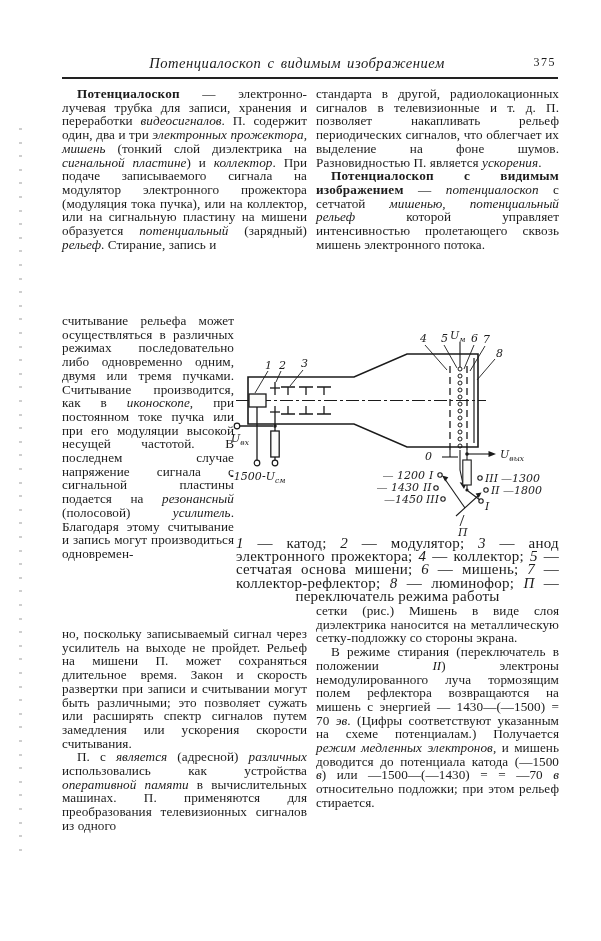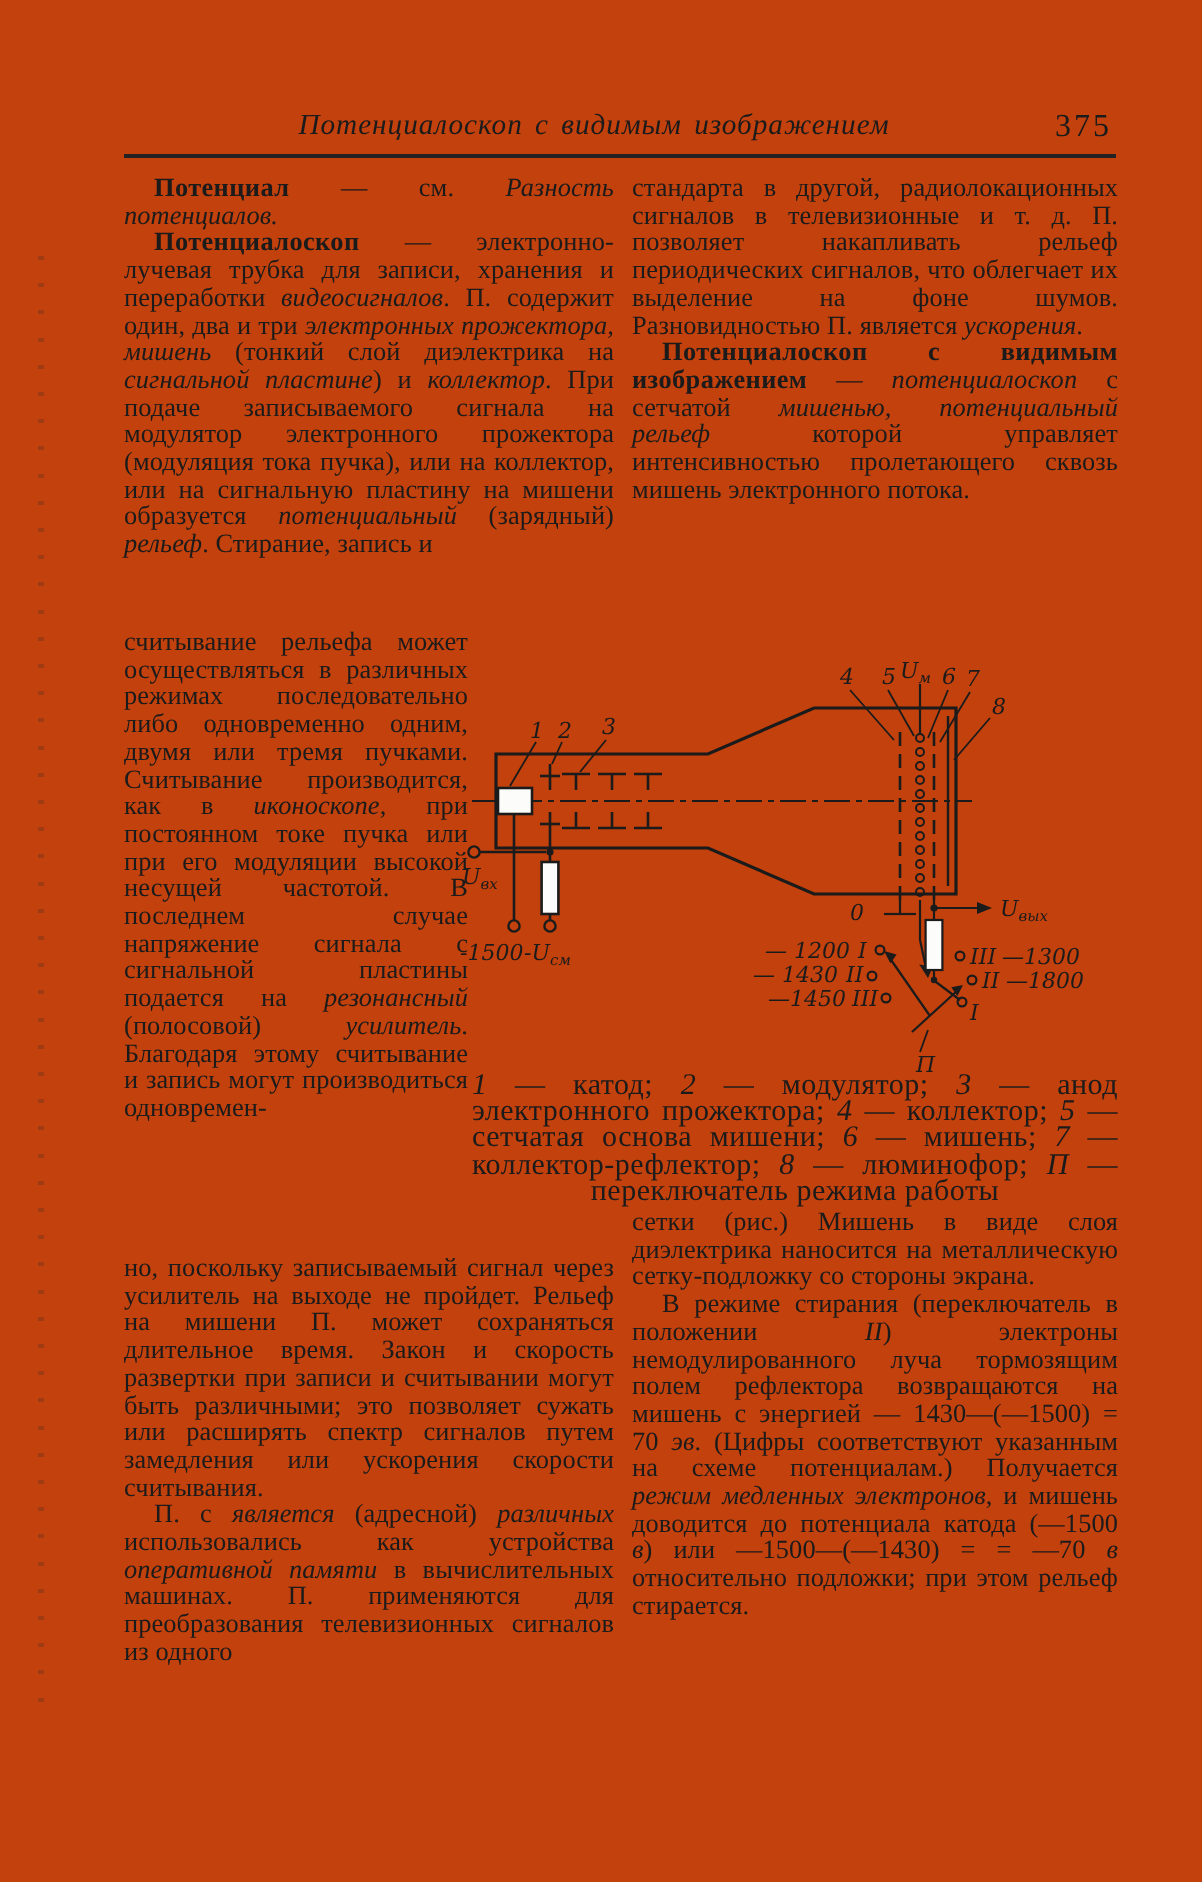--- a/index.html
+++ b/index.html
@@ -1,26 +1,26 @@
 <!DOCTYPE html>
 <html lang="ru"><head>
 <meta charset="utf-8">
 <style>
   html,body{margin:0;padding:0;background:#e8e8e6;}
   .page{
     position:relative;width:601px;height:941px;margin:0 auto;
-    background:#c2410c;color:#1b1b1b;overflow:hidden;
+    background:#ffffff;color:#1b1b1b;overflow:hidden;
     font-family:"Liberation Serif","DejaVu Serif",serif;
   }
   .header-title{
     position:absolute;left:62px;top:55px;width:470px;text-align:center;
     font-style:italic;font-size:14.6px;letter-spacing:.5px;word-spacing:2px;
   }
   .page-number{
-    position:absolute;top:55px;right:45px;font-size:16px;letter-spacing:1.5px;
+    position:absolute;top:55px;right:45px;font-size:12px;letter-spacing:1.5px;
   }
   .rule{position:absolute;left:62px;top:77px;width:496px;height:1.6px;background:#222;}
   .col{
     position:absolute;text-align:justify;
     font-size:13.2px;line-height:13.7px;letter-spacing:.05px;
   }
   .para{margin:0;}
   .indent{text-indent:15px;}
   .run-b{font-weight:bold;letter-spacing:.2px;}
   .run-i{font-style:italic;}
@@ -47,21 +47,20 @@
 </head>
 <body>
 
 <div class="page">
 
   <div class="header-title">Потенциалоскоп с видимым изображением</div>
   <div class="page-number">375</div>
   <div class="rule"></div>
 
   <div class="col" id="seg-left-top">
-      <p class="para indent"><span class="run-b">Потенциал</span><span class="run-t"> — см. </span><span class="run-i">Разность потенциалов.</span></p>
       <p class="para indent"><span class="run-b">Потенциалоскоп</span><span class="run-t"> — электронно-лучевая трубка для записи, хранения и переработки </span><span class="run-i">видеосигналов</span><span class="run-t">. П. содержит один, два и три </span><span class="run-i">электронных прожектора, мишень</span><span class="run-t"> (тонкий слой диэлектрика на </span><span class="run-i">сигнальной пластине</span><span class="run-t">) и </span><span class="run-i">коллектор</span><span class="run-t">. При подаче записываемого сигнала на модулятор электронного прожектора (модуляция тока пучка), или на коллектор, или на сигнальную пластину на мишени образуется </span><span class="run-i">потенциальный</span><span class="run-t"> (зарядный) </span><span class="run-i">рельеф</span><span class="run-t">. Стирание, запись и</span></p>
     </div>
   <div class="col" id="seg-left-narrow">
       <p class="para"><span class="run-t">считывание рельефа может осуществляться в различных режимах последовательно либо одновременно одним, двумя или тремя пучками. Считывание производится, как в </span><span class="run-i">иконоскопе</span><span class="run-t">, при постоянном токе пучка или при его модуляции высокой несущей частотой. В последнем случае напряжение сигнала с сигнальной пластины подается на </span><span class="run-i">резонансный</span><span class="run-t"> (полосовой) </span><span class="run-i">усилитель</span><span class="run-t">. Благодаря этому считывание и запись могут производиться одновремен-</span></p>
     </div>
   <div class="col" id="seg-left-bottom">
       <p class="para"><span class="run-t">но, поскольку записываемый сигнал через усилитель на выходе не пройдет. Рельеф на мишени П. может сохраняться длительное время. Закон и скорость развертки при записи и считывании могут быть различными; это позволяет сужать или расширять спектр сигналов путем замедления или ускорения скорости считывания.</span></p>
       <p class="para indent"><span class="run-t">П. с </span><span class="run-i">является</span><span class="run-t"> (адресной) </span><span class="run-i">различных</span><span class="run-t"> использовались как устройства </span><span class="run-i">оперативной памяти</span><span class="run-t"> в вычислительных машинах. П. применяются для преобразования телевизионных сигналов из одного</span></p>
     </div>
   <div class="col" id="seg-right-top">

